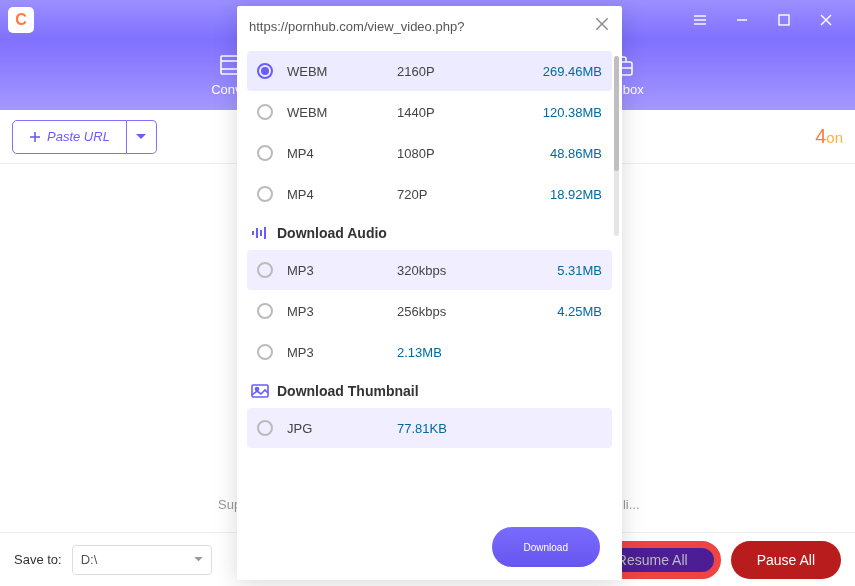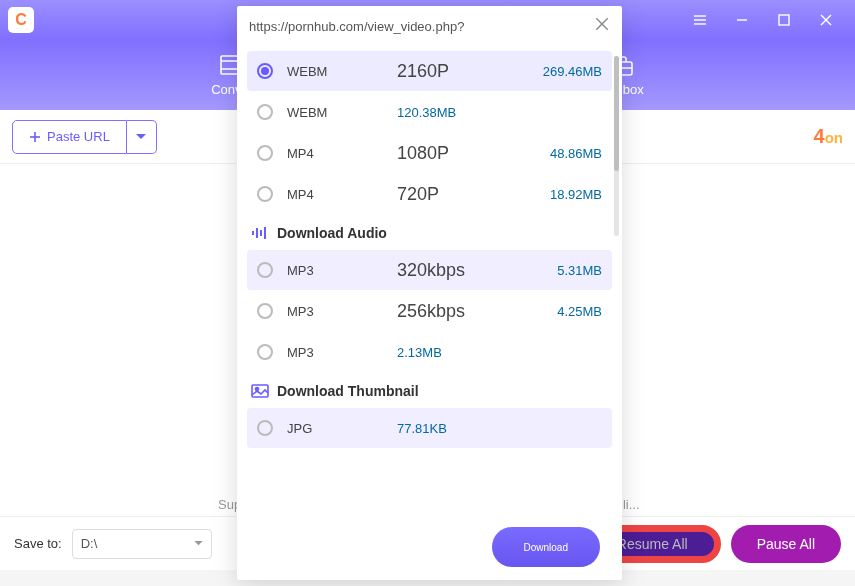--- a/index.html
+++ b/index.html
@@ -24,59 +24,59 @@
       display: flex; align-items: center; justify-content: space-around;
       padding: 0 40px;
     }
     .nav-item { display: flex; flex-direction: column; align-items: center; color: #fff; gap: 4px; font-size: 13px; }
     .nav-icon { width: 34px; height: 24px; }
     
     .toolbar-row {
       height: 54px; background: #fff; display: flex; align-items: center; padding: 0 12px;
       justify-content: space-between; border-bottom: 1px solid #eee;
     }
-    .paste-btn-group { display: flex; }
+    .paste-btn-group { display: flex; font-style: italic; }
     .paste-btn {
       border: 1px solid #8070ff; background: #fff; color: #6a5cff;
       height: 34px; padding: 0 16px; display: flex; align-items: center;
       gap: 6px; border-radius: 5px 0 0 5px; font-size: 13px;
     }
     .paste-dropdown {
       border: 1px solid #8070ff; border-left: none; background: #fff;
       height: 34px; width: 30px; border-radius: 0 5px 5px 0;
       display: flex; align-items: center; justify-content: center; color: #6a5cff;
     }
-    .brand-badge { font-weight: bold; font-size: 20px; }
+    .brand-badge { font-weight: normal; font-size: 20px; }
     .brand-4 { color: #ff7a3d; }
     .brand-on { color: #ffb23d; font-size: 15px; }
     
     .main-content {
       position: absolute; top: 164px; left: 0; right: 0; bottom: 54px;
       background: #fff; display: flex; align-items: center; justify-content: center;
     }
     .placeholder-text { color: #999; font-size: 13px; }
     
     .bottom-bar {
-      position: absolute; bottom: 16px; left: 0; right: 0; height: 54px;
+      position: absolute; bottom: 0; left: 0; right: 0; height: 54px;
       background: #fff; border-top: 1px solid #eee;
       display: flex; align-items: center; padding: 0 14px; gap: 10px;
     }
     .save-label { font-size: 13px; color: #333; }
     .save-select {
       width: 140px; height: 30px; border: 1px solid #ddd; border-radius: 4px;
       padding: 0 8px; font-size: 13px; color: #555; display: flex;
       align-items: center; justify-content: space-between; background: #fff;
     }
     .spacer { flex: 1; }
     .pill-btn {
       height: 38px; padding: 0 26px; border-radius: 20px;
       font-size: 14px; display: flex; align-items: center; justify-content: center;
     }
     .resume-btn { border: 7px solid #ef4444; color: #bbb; background: #4c1d95; }
-    .pause-btn { background: #a21caf; color: #fff; border: none; }
+    .pause-btn { background: #b91c1c; color: #fff; border: none; }
     
     
     .modal {
       position: absolute; top: 6px; left: 237px; width: 385px; height: 574px;
       background: #fff; box-shadow: 0 4px 24px rgba(0,0,0,0.15);
       border-radius: 2px; display: flex; flex-direction: column;
     }
     .modal-header {
       height: 40px; display: flex; align-items: center;
       padding: 0 12px; gap: 16px;
@@ -111,21 +111,21 @@
     .radio {
       width: 16px; height: 16px; border: 2px solid #bbb;
       border-radius: 50%; margin-right: 14px; display: flex;
       align-items: center; justify-content: center; flex-shrink: 0;
     }
     .radio.checked { border-color: #6a5cff; }
     .radio.checked::after {
       content: ''; width: 8px; height: 8px; background: #6a5cff; border-radius: 50%;
     }
     .opt-format { width: 110px; font-size: 13px; color: #444; }
-    .opt-quality { flex: 1; font-size: 18px; color: #444; }
+    .opt-quality { flex: 1; font-size: 13px; color: #444; }
     .opt-size { font-size: 13px; color: #0369a1; text-align: right; }
     
     .modal-footer {
       height: 66px; display: flex; align-items: center; justify-content: flex-end;
       padding: 0 22px;
     }
     .download-btn {
       background: linear-gradient(to bottom, #7a6bff, #6656ee);
       color: #fff; height: 40px; padding: 0 32px;
       border-radius: 20px; font-size: 10px; font-weight: 500;
@@ -248,20 +248,21 @@
     <div id="video-options">
         <div class="option-row selected">
           <div class="radio checked"></div>
           <span class="opt-format">WEBM</span>
           <span class="opt-quality">2160P</span>
           <span class="opt-size">269.46MB</span>
         </div>
         <div class="option-row">
           <div class="radio"></div>
           <span class="opt-format">WEBM</span>
+          <span class="opt-quality">1440P</span>
           <span class="opt-size">120.38MB</span>
         </div>
         <div class="option-row">
           <div class="radio"></div>
           <span class="opt-format">MP4</span>
           <span class="opt-quality">1080P</span>
           <span class="opt-size">48.86MB</span>
         </div>
         <div class="option-row">
           <div class="radio"></div>

